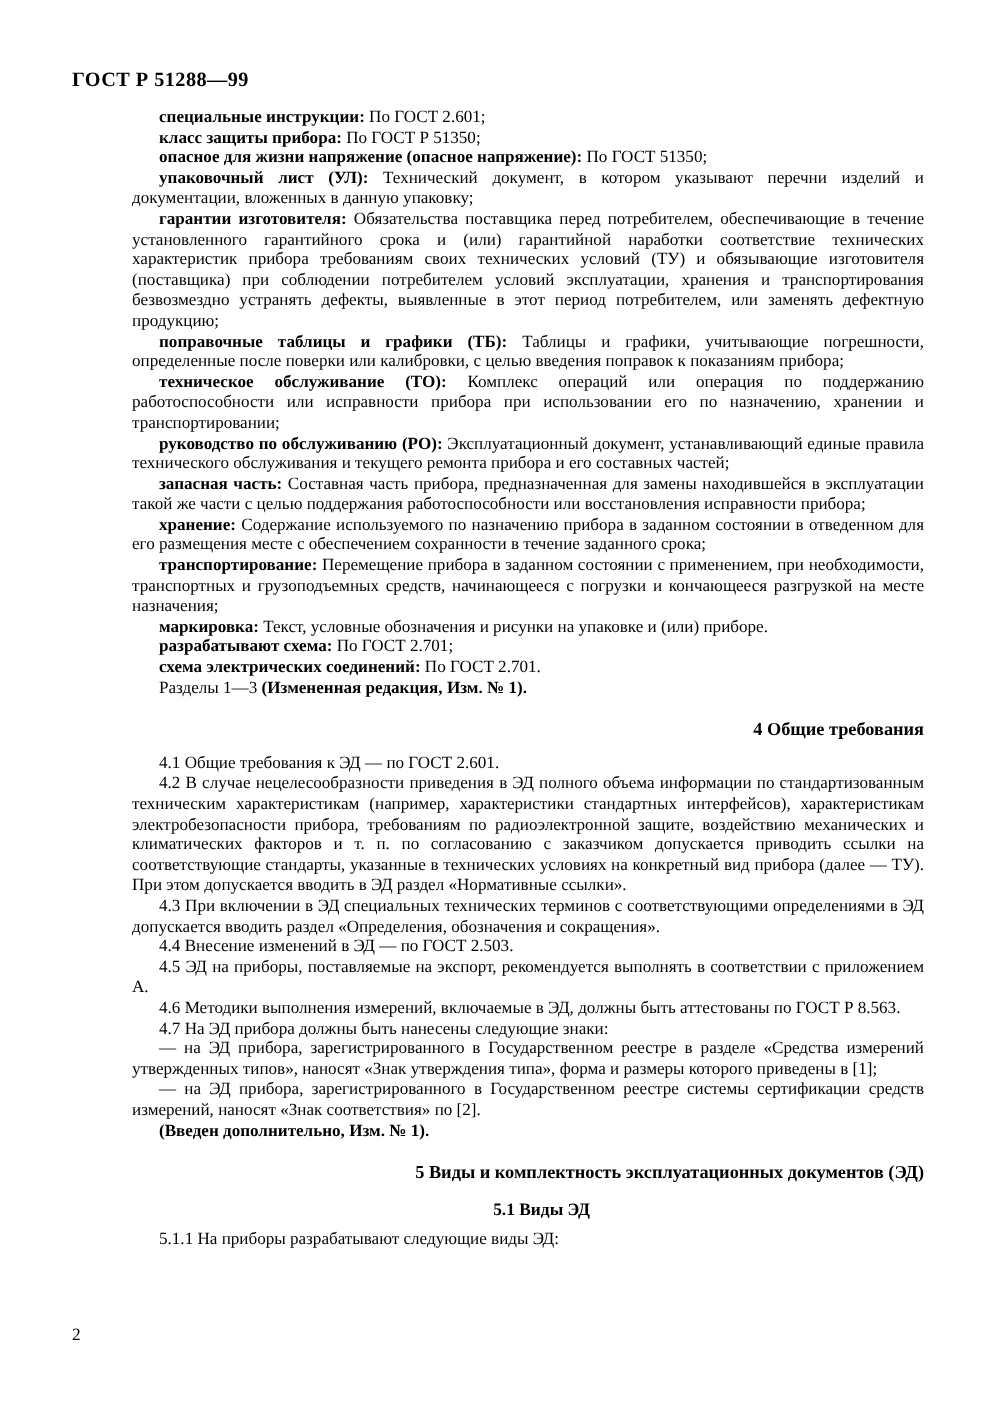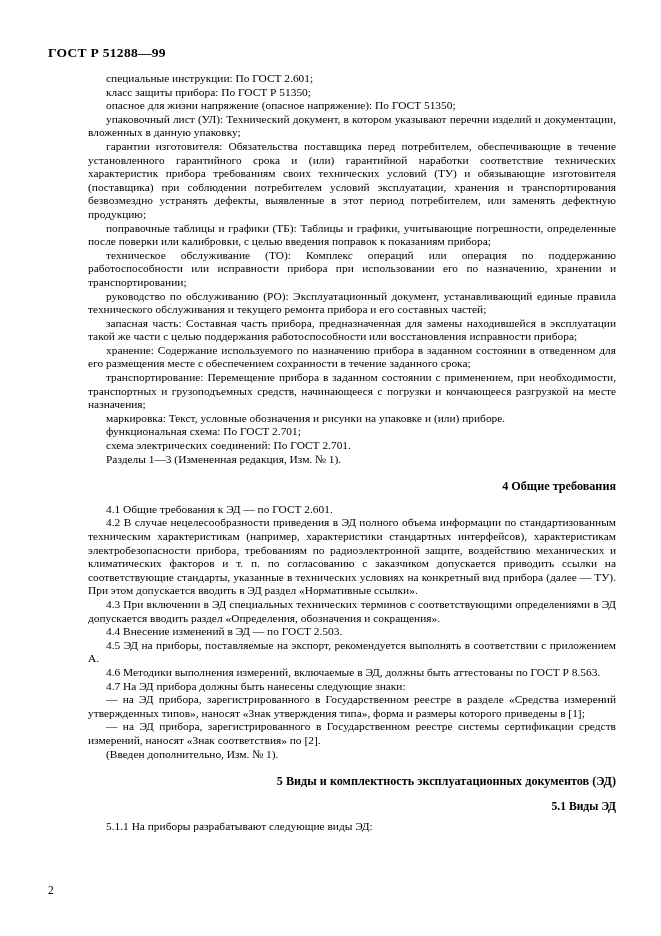--- a/index.html
+++ b/index.html
@@ -38,37 +38,37 @@
     font-size: 11.4px;
     line-height: 13.6px;
     text-align: justify;
   }
   p {
     margin: 0;
     text-indent: 18px;
     text-align: justify;
   }
   b {
-    font-weight: normal;
+    font-weight: bold;
   }
   .section-title {
     font-weight: bold;
     font-size: 12.2px;
     margin-top: 14px;
     margin-bottom: 9px;
     text-indent: 18px;
     text-align: right;
   }
   .subsection-title {
     font-weight: bold;
     font-size: 11.6px;
     margin-top: 11px;
     margin-bottom: 7px;
     text-indent: 18px;
-    text-align: right;
+    text-align: center;
   }
   .page-number {
     position: absolute;
     left: 48px;
     top: 884px;
     font-size: 11.5px;
   }
   .dash-item {
     text-indent: 18px;
   }
@@ -87,21 +87,21 @@
     <p><b>опасное для жизни напряжение (опасное напряжение):</b><span> По ГОСТ 51350;</span></p>
     <p><b>упаковочный лист (УЛ):</b><span> Технический документ, в котором указывают перечни изделий и документации, вложенных в данную упаковку;</span></p>
     <p><b>гарантии изготовителя:</b><span> Обязательства поставщика перед потребителем, обеспечивающие в течение установленного гарантийного срока и (или) гарантийной наработки соответствие технических характеристик прибора требованиям своих технических условий (ТУ) и обязывающие изготовителя (поставщика) при соблюдении потребителем условий эксплуатации, хранения и транспортирования безвозмездно устранять дефекты, выявленные в этот период потребителем, или заменять дефектную продукцию;</span></p>
     <p><b>поправочные таблицы и графики (ТБ):</b><span> Таблицы и графики, учитывающие погрешности, определенные после поверки или калибровки, с целью введения поправок к показаниям прибора;</span></p>
     <p><b>техническое обслуживание (ТО):</b><span> Комплекс операций или операция по поддержанию работоспособности или исправности прибора при использовании его по назначению, хранении и транспортировании;</span></p>
     <p><b>руководство по обслуживанию (РО):</b><span> Эксплуатационный документ, устанавливающий единые правила технического обслуживания и текущего ремонта прибора и его составных частей;</span></p>
     <p><b>запасная часть:</b><span> Составная часть прибора, предназначенная для замены находившейся в эксплуатации такой же части с целью поддержания работоспособности или восстановления исправности прибора;</span></p>
     <p><b>хранение:</b><span> Содержание используемого по назначению прибора в заданном состоянии в отведенном для его размещения месте с обеспечением сохранности в течение заданного срока;</span></p>
     <p><b>транспортирование:</b><span> Перемещение прибора в заданном состоянии с применением, при необходимости, транспортных и грузоподъемных средств, начинающееся с погрузки и кончающееся разгрузкой на месте назначения;</span></p>
     <p><b>маркировка:</b><span> Текст, условные обозначения и рисунки на упаковке и (или) приборе.</span></p>
-    <p><b>функциональная схема:</b><span> По ГОСТ 2.701;</span></p>
+    <p><b>разрабатывают схема:</b><span> По ГОСТ 2.701;</span></p>
     <p><b>схема электрических соединений:</b><span> По ГОСТ 2.701.</span></p>
 
     <p><span>Разделы 1—3 </span><b>(Измененная редакция, Изм. № 1).</b></p>
 
     <div class="section-title">4  Общие требования</div>
 
     <p>4.1  Общие требования к ЭД — по ГОСТ 2.601.</p>
     <p>4.2  В случае нецелесообразности приведения в ЭД полного объема информации по стандартизованным техническим характеристикам (например, характеристики стандартных интерфейсов), характеристикам электробезопасности прибора, требованиям по радиоэлектронной защите, воздействию механических и климатических факторов и т. п. по согласованию с заказчиком допускается приводить ссылки на соответствующие стандарты, указанные в  технических условиях на конкретный вид прибора (далее — ТУ). При этом допускается вводить в ЭД раздел «Нормативные ссылки».</p>
     <p>4.3  При включении в ЭД специальных технических терминов с соответствующими определениями в ЭД допускается вводить раздел «Определения, обозначения и сокращения».</p>
     <p>4.4  Внесение изменений в ЭД — по ГОСТ 2.503.</p>

